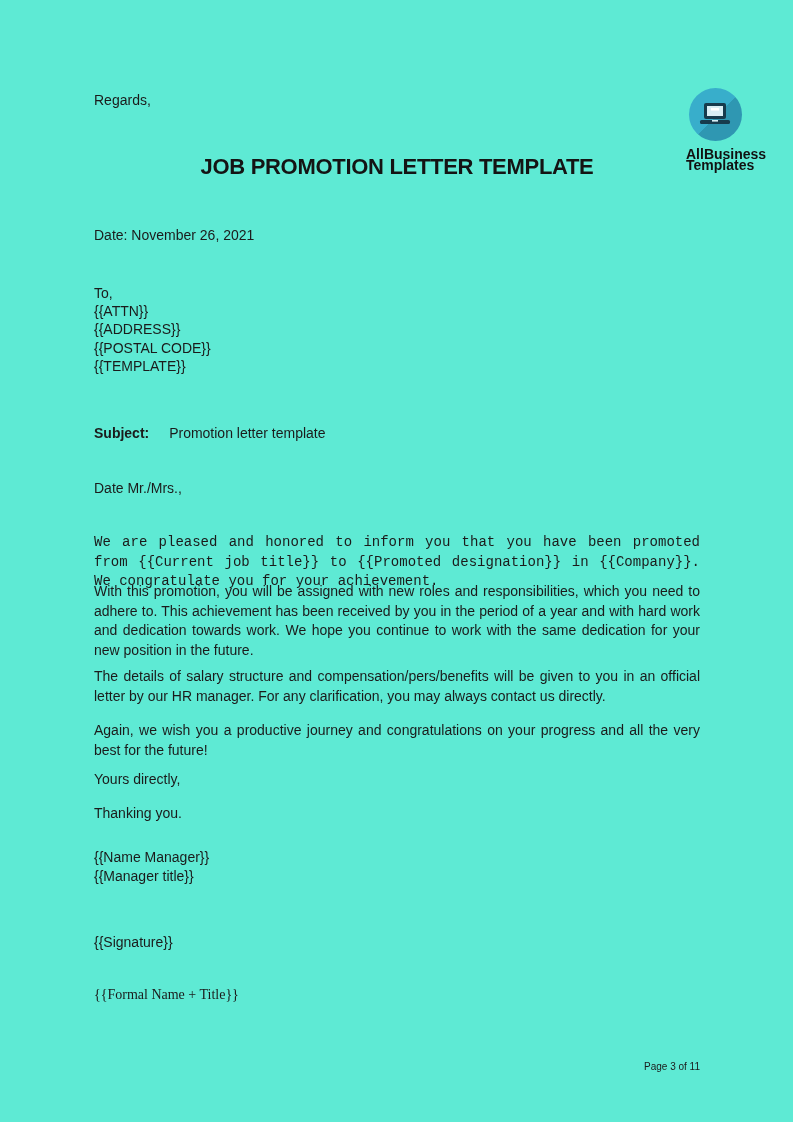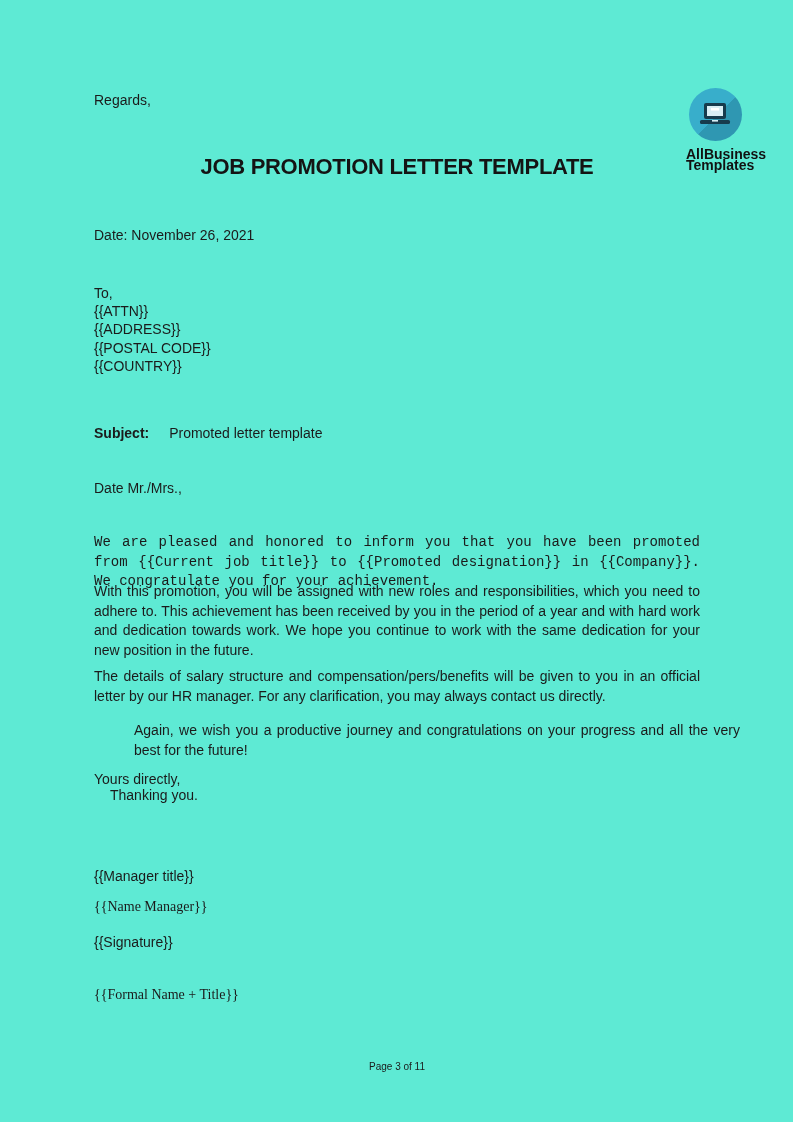--- a/index.html
+++ b/index.html
@@ -31,28 +31,28 @@
   .regards        { top: 91px; }
   .title-block    { top: 157px; text-align: center; font-weight: bold; font-size: 22px; letter-spacing: -0.3px; color: #141414; }
   .date-line      { top: 226px; }
   .recipient      { top: 284px; line-height: 18.2px; }
   .subject-line   { top: 424px; }
   .subject-label  { font-weight: bold; margin-right: 16px; }
   .salutation     { top: 479px; }
   .para1          { top: 533px; font-family: Liberation Mono, monospace; }
   .para2          { top: 582px; }
   .para3          { top: 667px; }
-  .para4          { top: 721px; margin-left: 40px; }
+  .para4          { top: 721px; }
   .sincerely      { top: 770px; }
-  .thanking       { top: 786px; margin-left: 16px; }
+  .thanking       { top: 804px; }
   .manager-title  { top: 867px; }
-  .name-manager   { top: 897px; font-family: Liberation Serif, serif; }
+  .name-manager   { top: 848px; }
   .signature-line { top: 933px; }
   .formal-name    { top: 985px; font-family: Liberation Serif, serif; }
-  .footer         { top: 1057px; text-align: center; font-size: 10px; color: #1b1b1b; }
+  .footer         { top: 1057px; text-align: right; font-size: 10px; color: #1b1b1b; }
 
   .logo {
     position: absolute;
     top: 88px;
     left: 686px;
     width: 58px;
     text-align: center;
   }
   .logo-circle {
     width: 53px;
@@ -99,26 +99,26 @@
 
   <div class="block title-block">JOB PROMOTION LETTER TEMPLATE</div>
 
   <div class="block date-line">Date: November 26, 2021</div>
 
   <div class="block recipient">
     <div>To,</div>
     <div>{{ATTN}}</div>
     <div>{{ADDRESS}}</div>
     <div>{{POSTAL CODE}}</div>
-    <div>{{COUNTRY}}</div>
+    <div>{{TEMPLATE}}</div>
   </div>
 
   <div class="block subject-line">
     <span class="subject-label">Subject:</span>
-    <span>Promoted letter template</span>
+    <span>Promotion letter template</span>
   </div>
 
   <div class="block salutation">Date Mr./Mrs.,</div>
 
   <div class="block para para1">We are pleased and honored to inform you that you have been promoted from {{Current job title}} to {{Promoted designation}} in {{Company}}. We congratulate you for your achievement.</div>
   <div class="block para para2">With this promotion, you will be assigned with new roles and responsibilities, which you need to adhere to. This achievement has been received by you in the period of a year and with hard work and dedication towards work. We hope you continue to work with the same dedication for your new position in the future.</div>
   <div class="block para para3">The details of salary structure and compensation/pers/benefits will be given to you in an official letter by our HR manager. For any clarification, you may always contact us directly.</div>
   <div class="block para para4">Again, we wish you a productive journey and congratulations on your progress and all the very best for the future!</div>
 
   <div class="block sincerely">Yours directly,</div>

